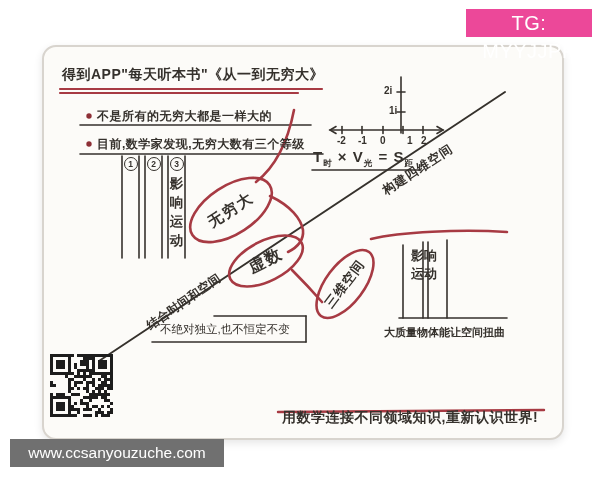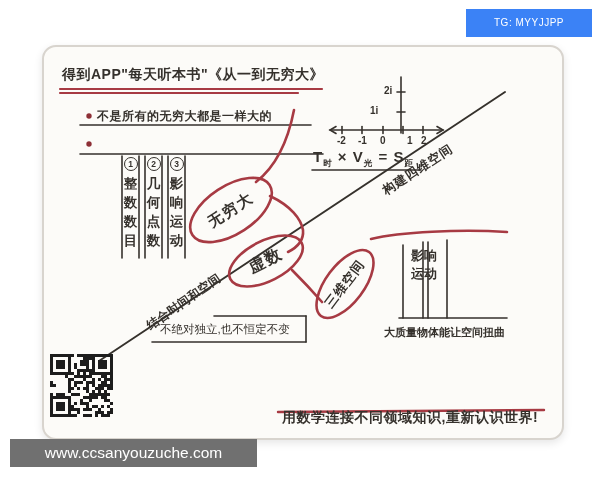--- a/index.html
+++ b/index.html
@@ -1,22 +1,22 @@
 <!DOCTYPE html>
 <html><head>
 <meta charset="utf-8">
 <style>
   html,body{margin:0;padding:0;background:#ffffff;}
   .stage{position:relative;width:600px;height:480px;background:#ffffff;overflow:hidden;
          font-family:"Liberation Sans","DejaVu Sans",sans-serif;color:#35312c;}
 
   
-  .tg-badge{position:absolute;left:466px;top:9px;width:126px;height:28px;background:#3b82f6;
-            color:#fff;font-size:10px;line-height:28px;text-align:center;letter-spacing:.5px;}
-  .site-bar{position:absolute;left:10px;top:439px;width:247px;height:28px;background:#707070;
+  .tg-badge{position:absolute;left:466px;top:9px;width:126px;height:28px;background:#ec4899;
+            color:#fff;font-size:20px;line-height:28px;text-align:center;letter-spacing:.5px;}
+  .site-bar{position:absolute;left:10px;top:439px;width:214px;height:28px;background:#707070;
             color:#fff;font-size:15.5px;line-height:28px;text-align:center;}
 
   
   .paper{position:absolute;left:42px;top:45px;width:518px;height:391px;background:#fcfbf8;
          border:2px solid #d8d4ce;border-radius:14px;box-shadow:0 3px 8px rgba(0,0,0,.10);}
 
   svg.strokes{position:absolute;left:0;top:0;width:600px;height:480px;pointer-events:none;}
 
   .txt{position:absolute;white-space:nowrap;color:#35312c;}
   .title{font-size:14px;font-weight:700;letter-spacing:.5px;}
@@ -96,47 +96,46 @@
       <path d="M371,239 C400,232 460,229 507,232" stroke-width="2.6"></path>
       <line x1="278" y1="412" x2="544" y2="410" stroke-width="2.4"></line>
       <circle cx="89" cy="116" r="2.7" fill="#8d2f36" stroke="none"></circle>
       <circle cx="89" cy="144" r="2.7" fill="#8d2f36" stroke="none"></circle>
     </g>
   </svg>
 
   <div class="txt title" style="left:62px;top:66px">得到APP"每天听本书"《从一到无穷大》</div>
 
   <div class="txt bullet" style="left:97px;top:108px">不是所有的无穷大都是一样大的</div>
+  <div class="txt bullet" style="left:97px;top:136px">目前,数学家发现,无穷大数有三个等级</div>
 
   <div class="inf-col" style="left:122px">
     <span class="circnum">1</span>
-    <div class="vtext">整数数目</div>
   </div>
   <div class="inf-col" style="left:145px">
     <span class="circnum">2</span>
-    <div class="vtext">几何点数</div>
   </div>
   <div class="inf-col" style="left:168px">
     <span class="circnum">3</span>
     <div class="vtext">影响运动</div>
   </div>
 
   <div class="txt rot" style="left:231px;top:210px;--a:-33deg;font-size:15px;font-weight:700;letter-spacing:2px">无穷大</div>
   <div class="txt rot" style="left:266px;top:261px;--a:-27deg;font-size:16px;font-weight:700;letter-spacing:2px">虚数</div>
   <div class="txt rot" style="left:345px;top:284px;--a:-53deg;font-size:13px;font-weight:700;letter-spacing:1px">三维空间</div>
 
   <div class="txt rot" style="left:418px;top:170px;--a:-33deg;font-size:12.5px;font-weight:700;letter-spacing:1px">构建四维空间</div>
   <div class="txt rot" style="left:184px;top:302px;--a:-35deg;font-size:12px;font-weight:700;letter-spacing:.5px">结合时间和空间</div>
 
   <span class="ticklab" style="left:337px;top:135px">-2</span>
   <span class="ticklab" style="left:358px;top:135px">-1</span>
   <span class="ticklab" style="left:380px;top:135px">0</span>
   <span class="ticklab" style="left:407px;top:135px">1</span>
   <span class="ticklab" style="left:421px;top:135px">2</span>
-  <span class="ticklab" style="left:370px;top:105px">1i</span>
+  <span class="ticklab" style="left:389px;top:105px">1i</span>
   <span class="ticklab" style="left:384px;top:85px">2i</span>
 
   <div class="formula" style="left:313px;top:148px">
     <span>T</span><sub>时</sub>
     <span>×</span>
     <span>V</span><sub>光</sub>
     <span>=</span>
     <span>S</span><sub>距</sub>
   </div>
 

